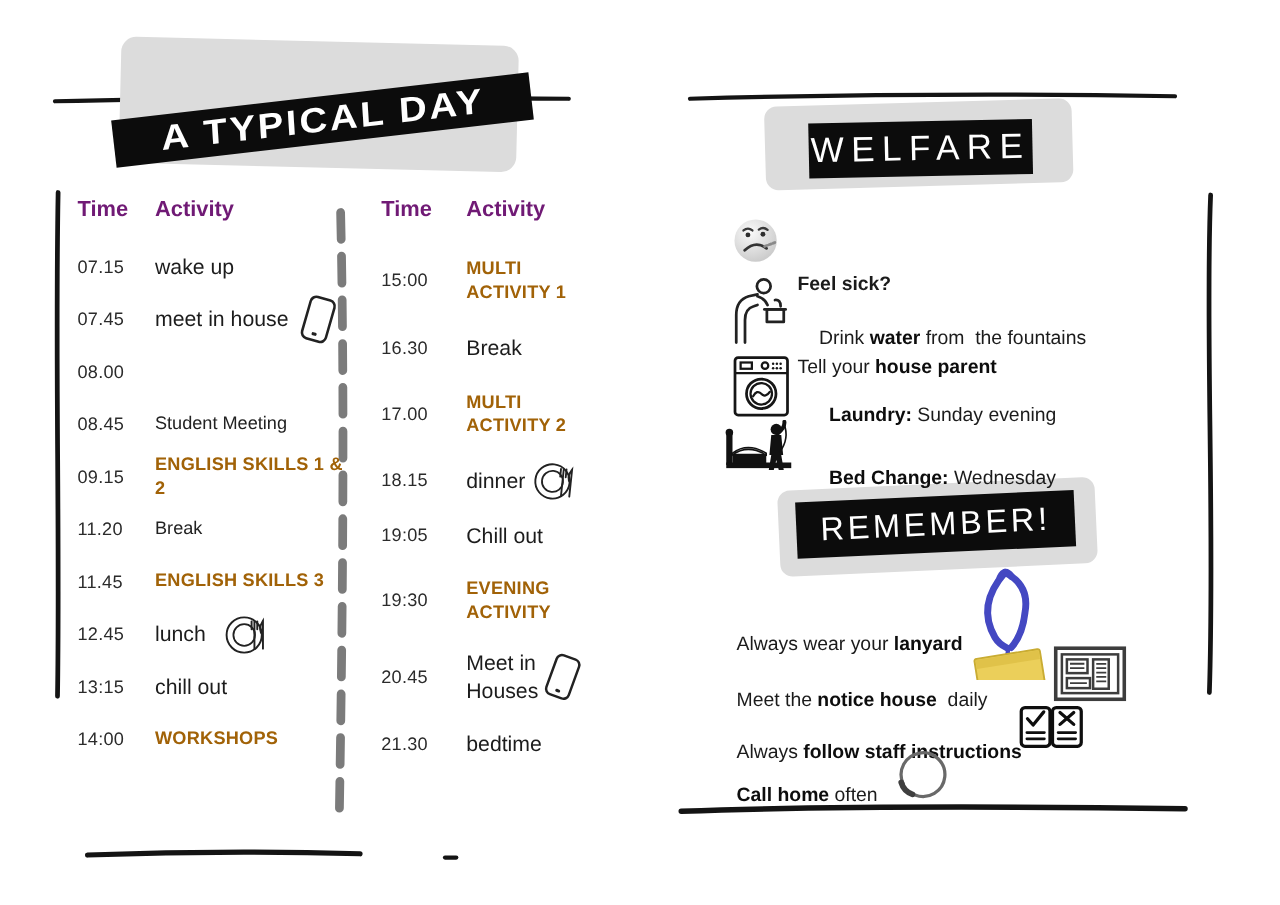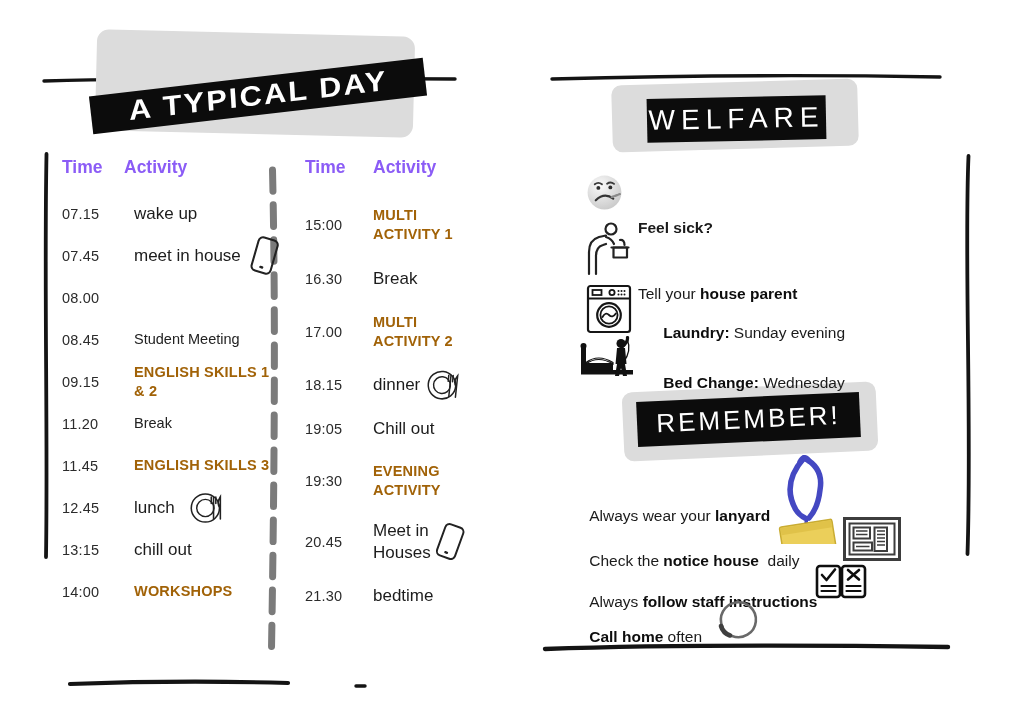--- a/index.html
+++ b/index.html
@@ -20,27 +20,27 @@
   #banner-typical span{transform:skewX(-3deg) scaleX(1.1);}
   #banner-welfare{left:647px;top:97px;width:179px;height:44px;transform:rotate(-1.2deg);
                   font-size:28px;letter-spacing:6px;font-weight:400;}
   #banner-remember{left:637px;top:397px;width:223px;height:45px;transform:rotate(-2.6deg);
                   font-size:26px;letter-spacing:3px;font-weight:400;}
   
   .tcol{position:absolute;z-index:4;}
   #col1{left:60px;top:150px;width:220px;}
   #col2{left:303px;top:150px;width:190px;}
   .thead{display:flex;align-items:center;height:34px;margin-bottom:9px;
-         font-weight:bold;font-size:17.5px;color:#8b5cf6;}
+         font-weight:bold;font-size:17.5px;color:#701a75;}
   .th-time{width:44px;padding-left:2px;flex:none;}
   .th-act{margin-left:18px;}
   #col2 .th-act{margin-left:24px;}
   .trow{display:flex;align-items:center;height:42px;}
   .time{width:44px;padding-left:2px;flex:none;font-size:14.5px;color:#2b2b2b;letter-spacing:.2px;}
-  .act{margin-left:28px;display:flex;align-items:center;}
+  .act{margin-left:18px;display:flex;align-items:center;}
   #col2 .act{margin-left:24px;}
   .act .txt{white-space:pre-line;line-height:1.32;}
   .rg .txt{font-size:17px;color:#1c1c1c;}
   .sm .txt{font-size:14.5px;color:#222;}
   .bd .txt{font-size:14.5px;font-weight:bold;color:#a16207;letter-spacing:.2px;}
   .ic{flex:none;}
   
   .wtext{position:absolute;z-index:4;font-size:15.5px;color:#1b1b1b;white-space:pre-wrap;line-height:22px;}
   .wtext b{color:#0d0d0d;}
   .icon{position:absolute;z-index:4;}
@@ -276,32 +276,35 @@
     <path d="M37 12 L45 12 L46.5 28 L35.5 28 Z" fill="#111"></path>
     <path d="M37 28 L35 40 h4 l2 -8 2 8 h4 L45 28 Z" fill="#111"></path>
     <path d="M42 11 Q48 6 47.5 1.5" fill="none" stroke="#111" stroke-width="3.2" stroke-linecap="round"></path>
     <path d="M47 2.5 Q52 15 43.5 26" fill="none" stroke="#111" stroke-width="1.3" fill-opacity="0"></path>
   </svg>
 
   <div class="wtext" style="left:638px;top:173px">
     <div style="font-weight:bold;font-size:15.5px">Feel sick?</div>
     <div><span>Tell your </span><b>house parent</b></div>
   </div>
+  <div class="wtext" style="left:638px;top:238px">
+    <span>Drink </span><b>water</b><span> from  the fountains</span>
+  </div>
   <div class="wtext" style="left:646px;top:300px">
     <b>Laundry:</b><span> Sunday evening</span>
   </div>
   <div class="wtext" style="left:646px;top:350px">
     <b>Bed Change:</b><span> Wednesday</span>
   </div>
 
   <div class="wtext" style="left:572px;top:483px">
     <span>Always wear your </span><b>lanyard</b>
   </div>
   <div class="wtext" style="left:572px;top:528px">
-    <span>Check the </span><b>notice house</b><span>  daily</span>
+    <span>Meet the </span><b>notice house</b><span>  daily</span>
   </div>
   <div class="wtext" style="left:572px;top:569px">
     <span>Always </span><b>follow staff instructions</b>
   </div>
   <div class="wtext" style="left:572px;top:604px">
     <b>Call home</b><span> often</span>
   </div>
 
   <svg class="icon" style="left:768px;top:452px" width="82" height="92" viewBox="0 0 82 92">
     <g fill="none" stroke="#4448c2" stroke-width="5.5" stroke-linecap="round">

